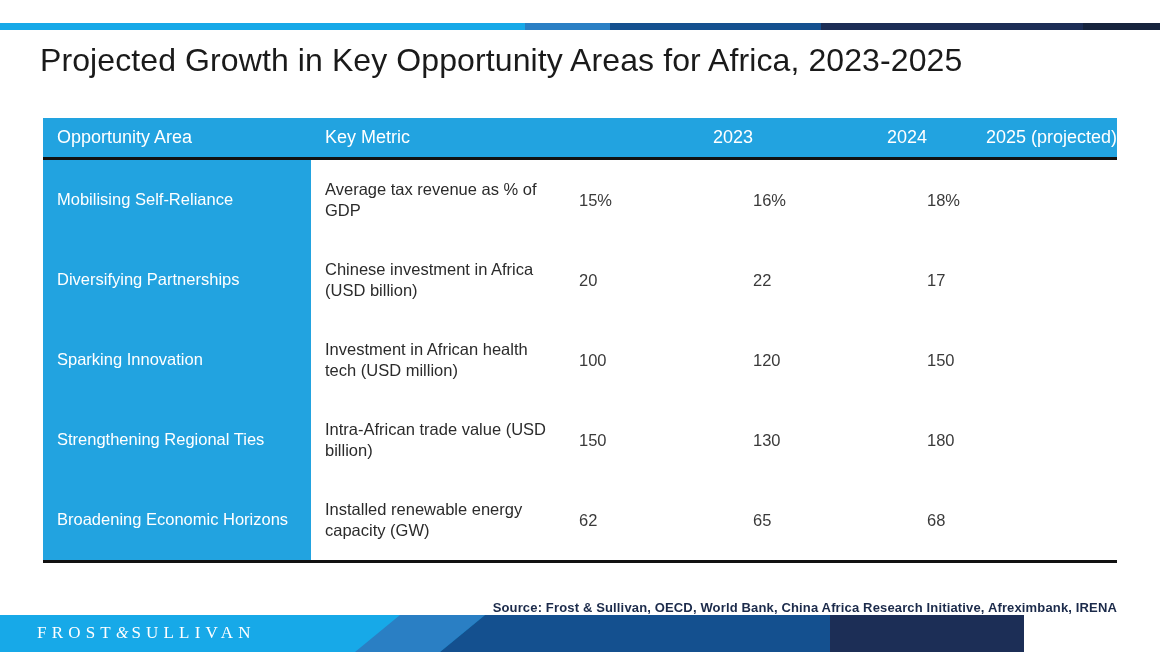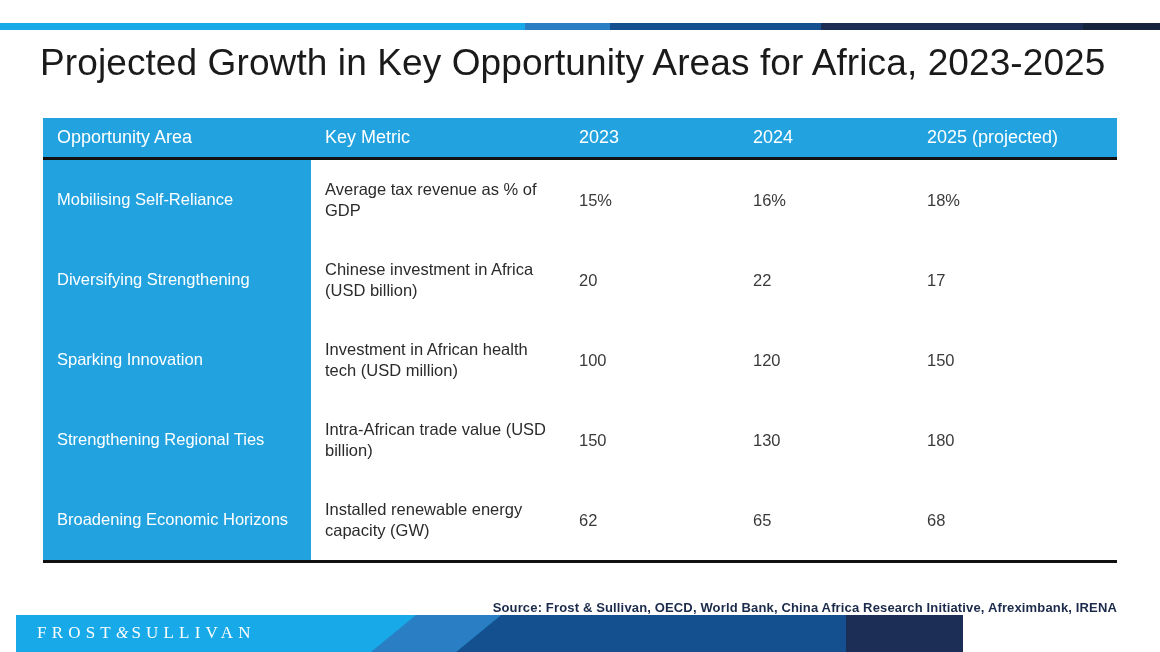--- a/index.html
+++ b/index.html
@@ -22,21 +22,21 @@
     width: 1160px; height: 7px;
     display: flex;
   }
   #top-bar .seg { height: 100%; }
 
   
   #page-title {
     position: absolute;
     left: 40px;
     top: 42px;
-    font-size: 37px;
+    font-size: 32px;
     font-weight: 400;
     color: #1a1a1a;
     letter-spacing: 0.1px;
     white-space: nowrap;
   }
 
   
   #data-table {
     position: absolute;
     left: 43px;
@@ -53,20 +53,21 @@
     font-size: 18px;
     font-weight: 400;
     text-align: left;
     padding: 8px 0 9px 14px;
     border-bottom: 3px solid #111111;
     vertical-align: middle;
     height: 22px;
   }
   #data-table thead th.num {
     padding-left: 0;
+    text-align: right;
   }
   #data-table tbody td {
     font-size: 16.5px;
     color: #262626;
     vertical-align: middle;
     padding: 0;
     height: 80px;
   }
   #data-table tbody td.area {
     background: #22a3e0;
@@ -105,24 +106,23 @@
     color: #1b2a4a;
     letter-spacing: 0.15px;
     white-space: nowrap;
   }
 
   
   #footer {
     position: absolute;
     left: 0;
     bottom: 0;
-    width: 947px;
+    width: 1024px;
     height: 37px;
     overflow: hidden;
-    padding-left: 16px;
   }
   #footer svg { display: block; }
   #brand-logo {
     position: absolute;
     left: 37px;
     top: 9px;
     font-family: "Liberation Serif", serif;
     font-size: 17px;
     letter-spacing: 5.2px;
     color: #ffffff;
@@ -167,21 +167,21 @@
   </thead>
   <tbody>
     <tr>
       <td class="area">Mobilising Self-Reliance</td>
       <td class="metric">Average tax revenue as % of GDP</td>
       <td class="num">15%</td>
       <td class="num">16%</td>
       <td class="num">18%</td>
     </tr>
     <tr>
-      <td class="area">Diversifying Strengthening</td>
+      <td class="area">Diversifying Partnerships</td>
       <td class="metric">Chinese investment in Africa (USD billion)</td>
       <td class="num">20</td>
       <td class="num">22</td>
       <td class="num">17</td>
     </tr>
     <tr>
       <td class="area">Sparking Innovation</td>
       <td class="metric">Investment in African health tech (USD million)</td>
       <td class="num">100</td>
       <td class="num">120</td>

